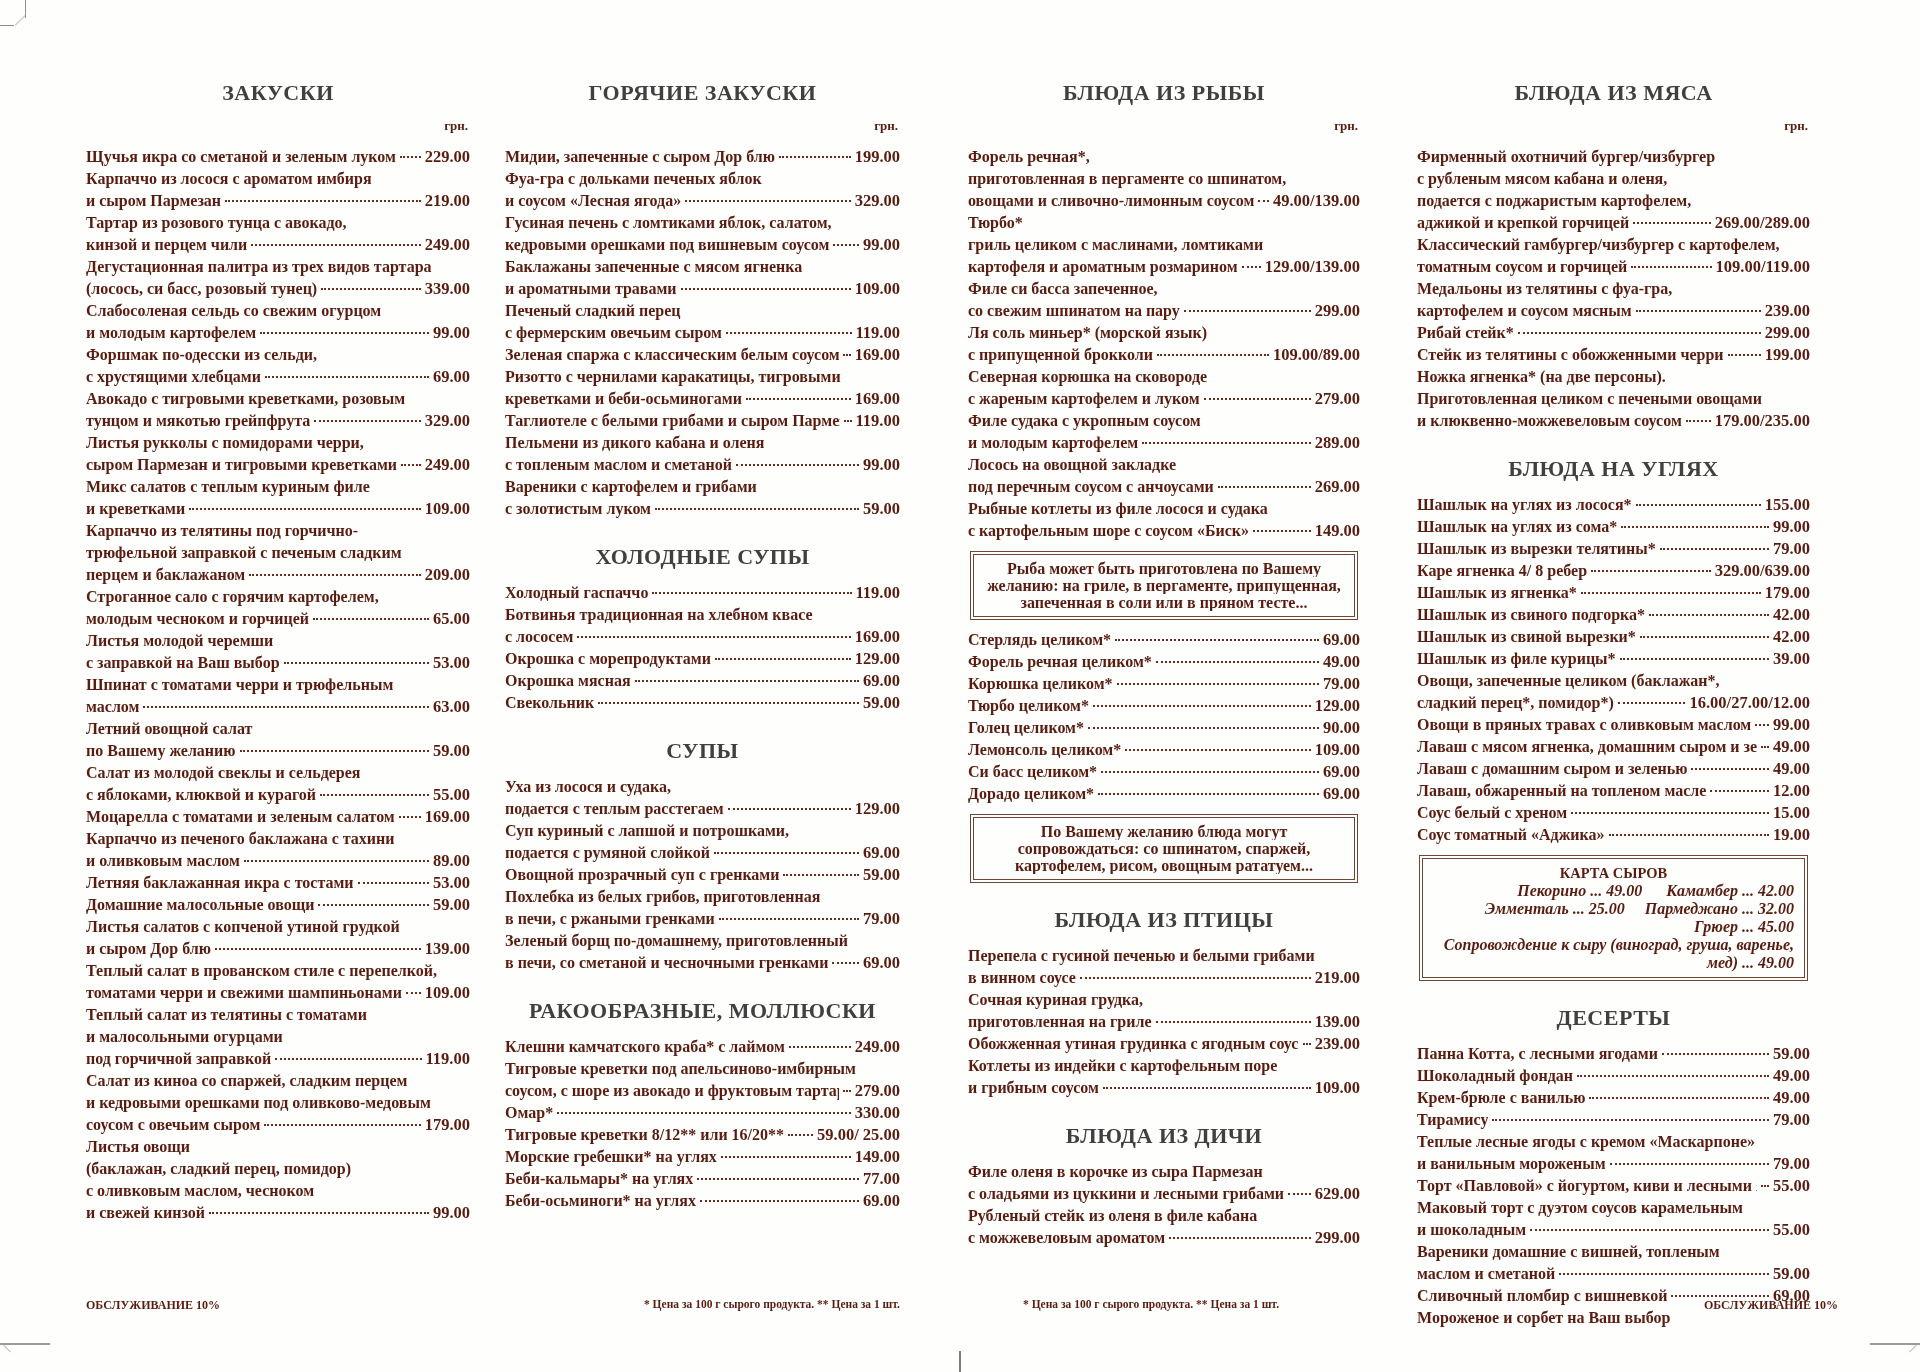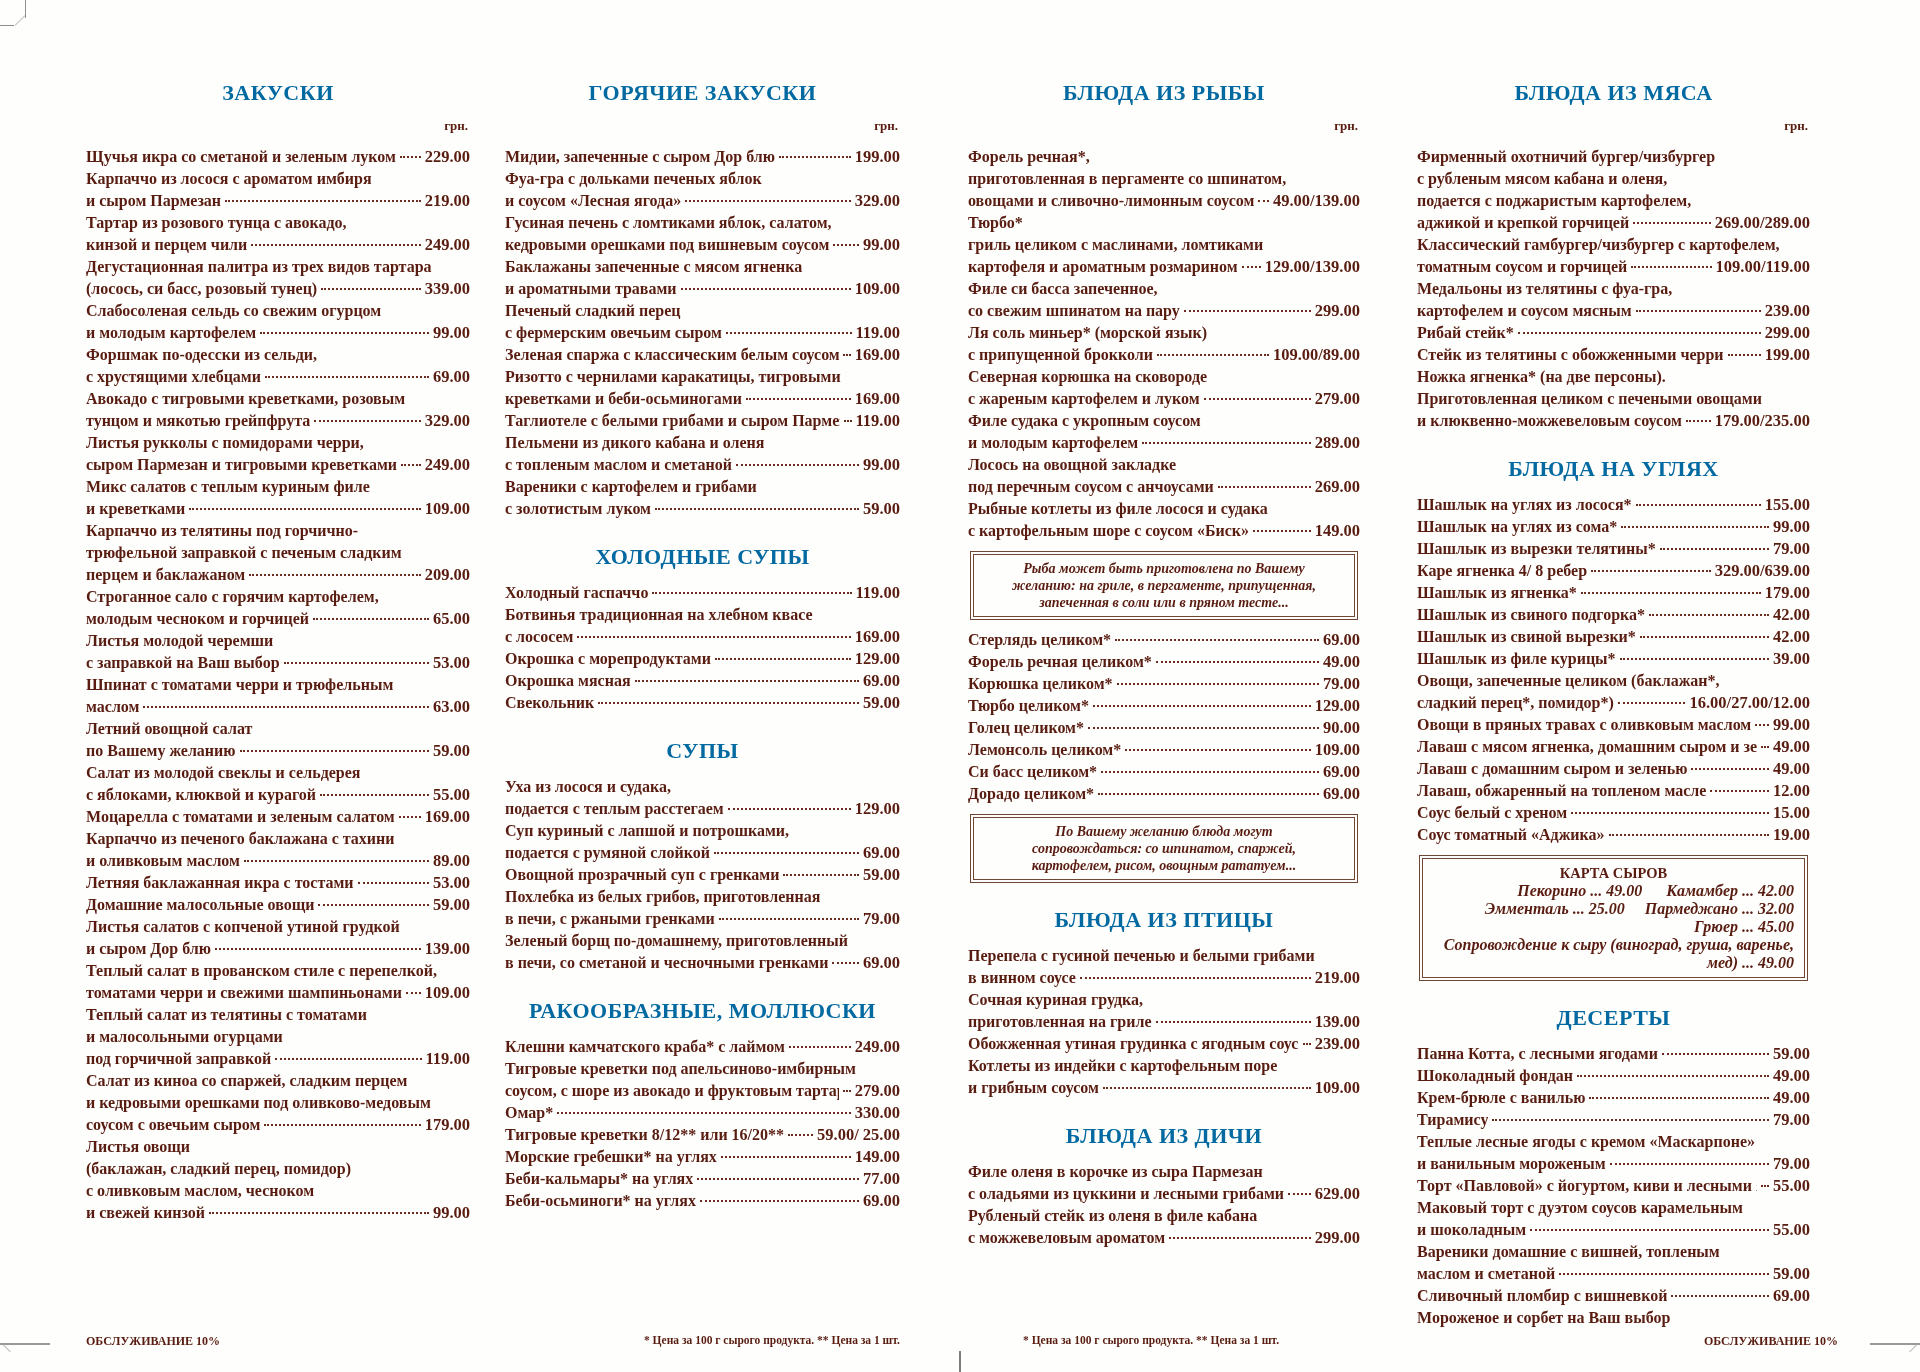--- a/index.html
+++ b/index.html
@@ -8,37 +8,37 @@
     background:#fefefd;color:#591c10;
     font-family:"Liberation Serif","DejaVu Serif",serif;
   }
   .col{position:absolute;top:80px;}
   #col1{left:86px;width:384px;}
   #col2{left:505px;width:395px;}
   #col3{left:968px;width:392px;}
   #col4{left:1417px;width:393px;}
   .section-title{
     text-align:center;font-weight:bold;font-size:22px;letter-spacing:.5px;
-    margin:24px 0 12px;color:#0369a1;white-space:nowrap;
+    margin:24px 0 12px;color:#404040;white-space:nowrap;
   }
   .section-title.first{margin-top:0;}
   .grn{text-align:right;font-size:13px;font-weight:bold;margin:0 2px 12px 0;}
   .item{margin:0;}
   .line{font-size:16px;line-height:22px;font-weight:bold;white-space:nowrap;overflow:hidden;}
   .line.italic{}
   .row{display:flex;align-items:baseline;font-size:16px;line-height:22px;font-weight:bold;}
   .row .nm{white-space:nowrap;flex-shrink:1;min-width:0;overflow:hidden;}
   .row .dots{flex:1 1 auto;min-width:8px;border-bottom:2px dotted #6b2c1d;margin:0 4px;transform:translateY(-4px);}
   .row .price{white-space:nowrap;font-weight:bold;font-size:16.5px;}
   .note-box{border:1px solid #6f4536;padding:2px;margin:9px 2px;}
   .note-inner{border:1px solid #6f4536;padding:5px 10px;text-align:center;}
-  .note-line{font-size:14px;line-height:17px;font-weight:bold;font-style:italic;white-space:nowrap;overflow:hidden;}
+  .note-line{font-size:16px;line-height:17px;font-weight:bold;white-space:nowrap;overflow:hidden;}
   .box-title{font-size:14.5px;line-height:18px;font-weight:bold;text-align:center;}
   .box-line{font-size:16px;line-height:18px;font-weight:bold;font-style:italic;text-align:right;white-space:pre-wrap;overflow:hidden;}
-  .footer{position:absolute;top:1298px;font-size:12px;font-weight:bold;white-space:nowrap;margin-top:36px;}
+  .footer{position:absolute;top:1298px;font-size:12px;font-weight:bold;white-space:nowrap;}
   #footer-left{left:86px;}
   #footnote-left{left:505px;width:395px;text-align:right;font-size:11.5px;}
   #footnote-right{left:1023px;font-size:11.5px;}
   #footer-right{left:1445px;width:393px;text-align:right;}
   
   .artifact{position:absolute;background:#9a9a9a;}
   #curl-tl-v{left:25px;top:0;width:1px;height:18px;background:#8f8f8f;}
   #curl-tl-h{left:0;top:25px;width:14px;height:1px;background:#8f8f8f;}
   #curl-tl-d{left:13px;top:20px;width:14px;height:1px;background:#c2c2c2;transform:rotate(-45deg);}
   #edge-bl{left:0;top:1343px;width:50px;height:2px;}

